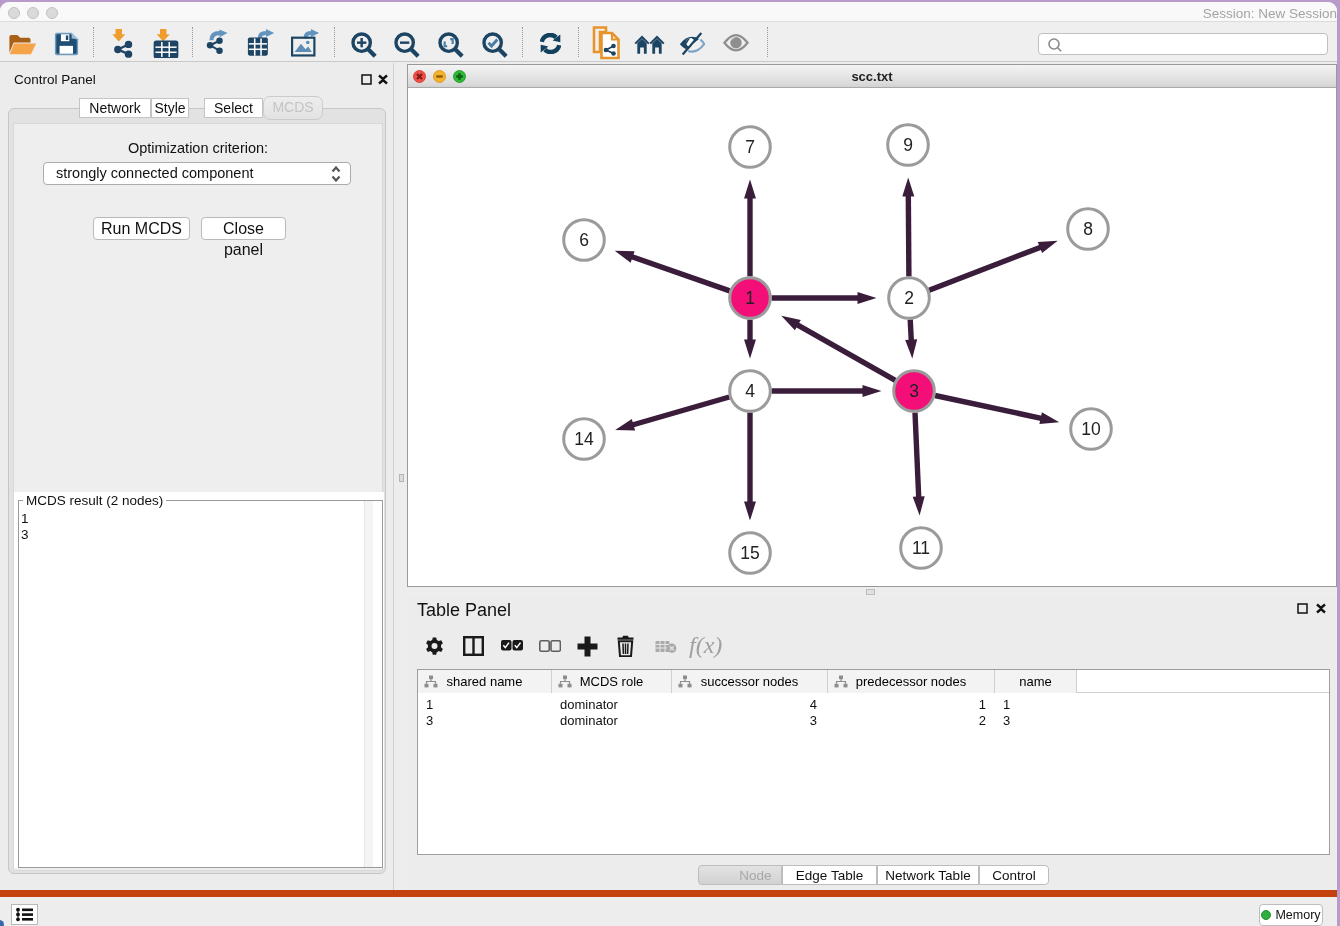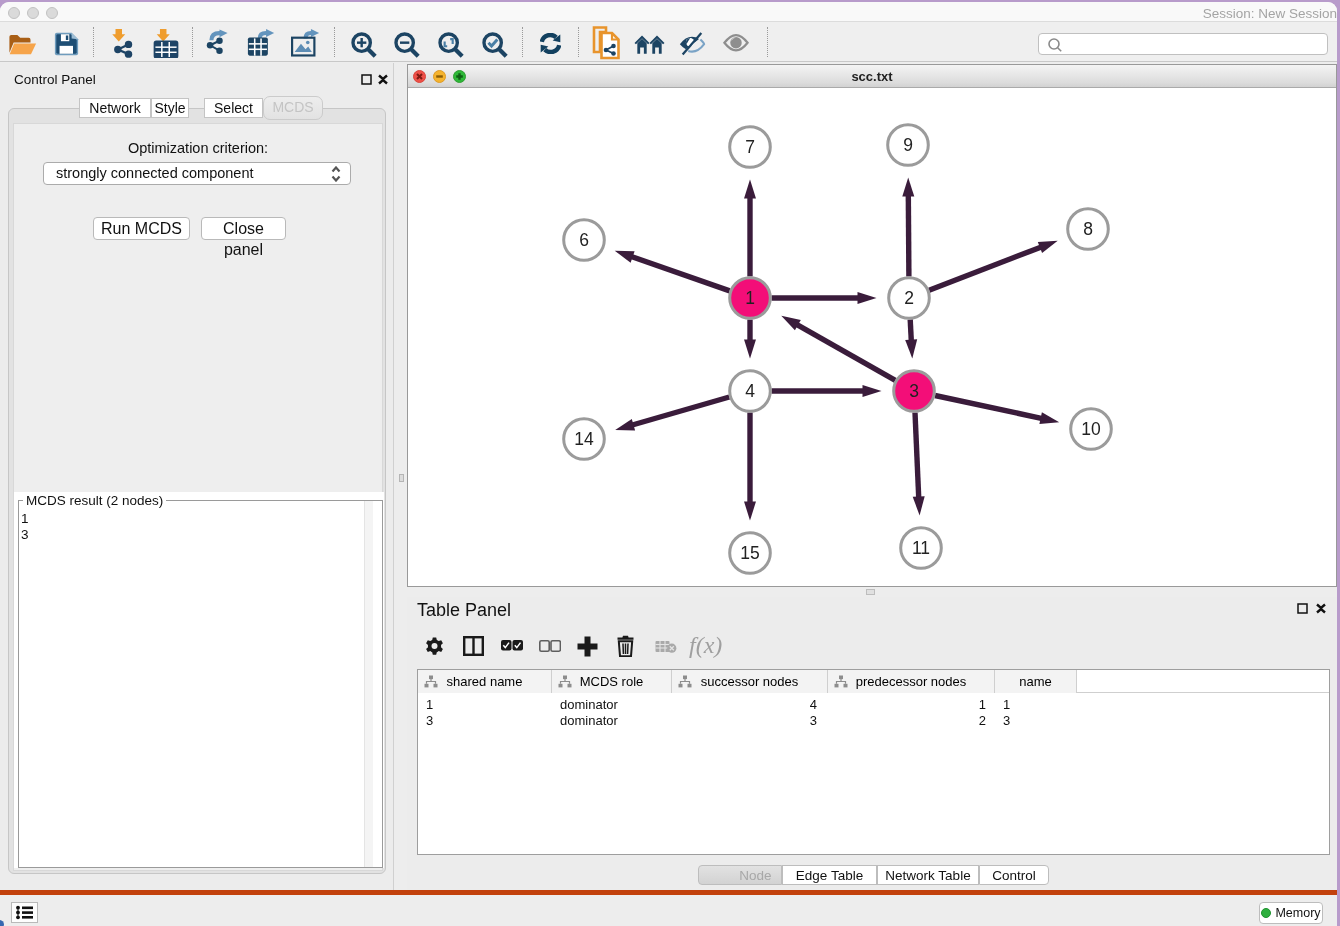--- a/index.html
+++ b/index.html
@@ -61,21 +61,21 @@
 #ttable{position:absolute;left:10px;top:72px;width:913px;height:186px;background:#fff;border:1px solid #9e9e9e;}
 .th{position:absolute;top:0;height:23px;background:#f3f3f3;border-right:1px solid #cfcfcf;
 font-size:13px;color:#000000;text-align:center;line-height:23px;}
 #thead{position:absolute;left:0;top:0;width:100%;height:23px;border-bottom:1px solid #cfcfcf;}
 .td{position:absolute;font-size:13px;color:#111;height:16px;line-height:16px;}
 .hico{position:absolute;top:5px;}
 
 .btab{position:absolute;top:268px;height:20px;background:#fff;border:1px solid #bdbdbd;
 font-size:13.5px;color:#111;text-align:center;line-height:19px;}
 
-#statusbar{position:absolute;left:0;top:890px;width:1337px;height:36px;background:#ededed;border-top:5px solid #c2410c;}
+#statusbar{position:absolute;left:0;top:890px;width:1337px;height:36px;background:#ededed;border-top:7px solid #c2410c;}
 #listbtn{position:absolute;left:11px;top:7px;width:27px;height:21px;background:#fdfdfd;border:1px solid #b9b9b9;}
 #membtn{position:absolute;right:14px;top:7px;width:64px;height:22px;background:#fff;border:1px solid #bdbdbd;
 border-radius:4px;font-size:12.5px;color:#111;line-height:20px;text-align:center;}
 svg text{font-family:"Liberation Sans",sans-serif;}
 </style></head>
 <body>
 <div id="app"></div>
 <div id="titlebar">
  <span class="dot" style="left:8px;"></span>
     <span class="dot" style="left:27px;"></span>

